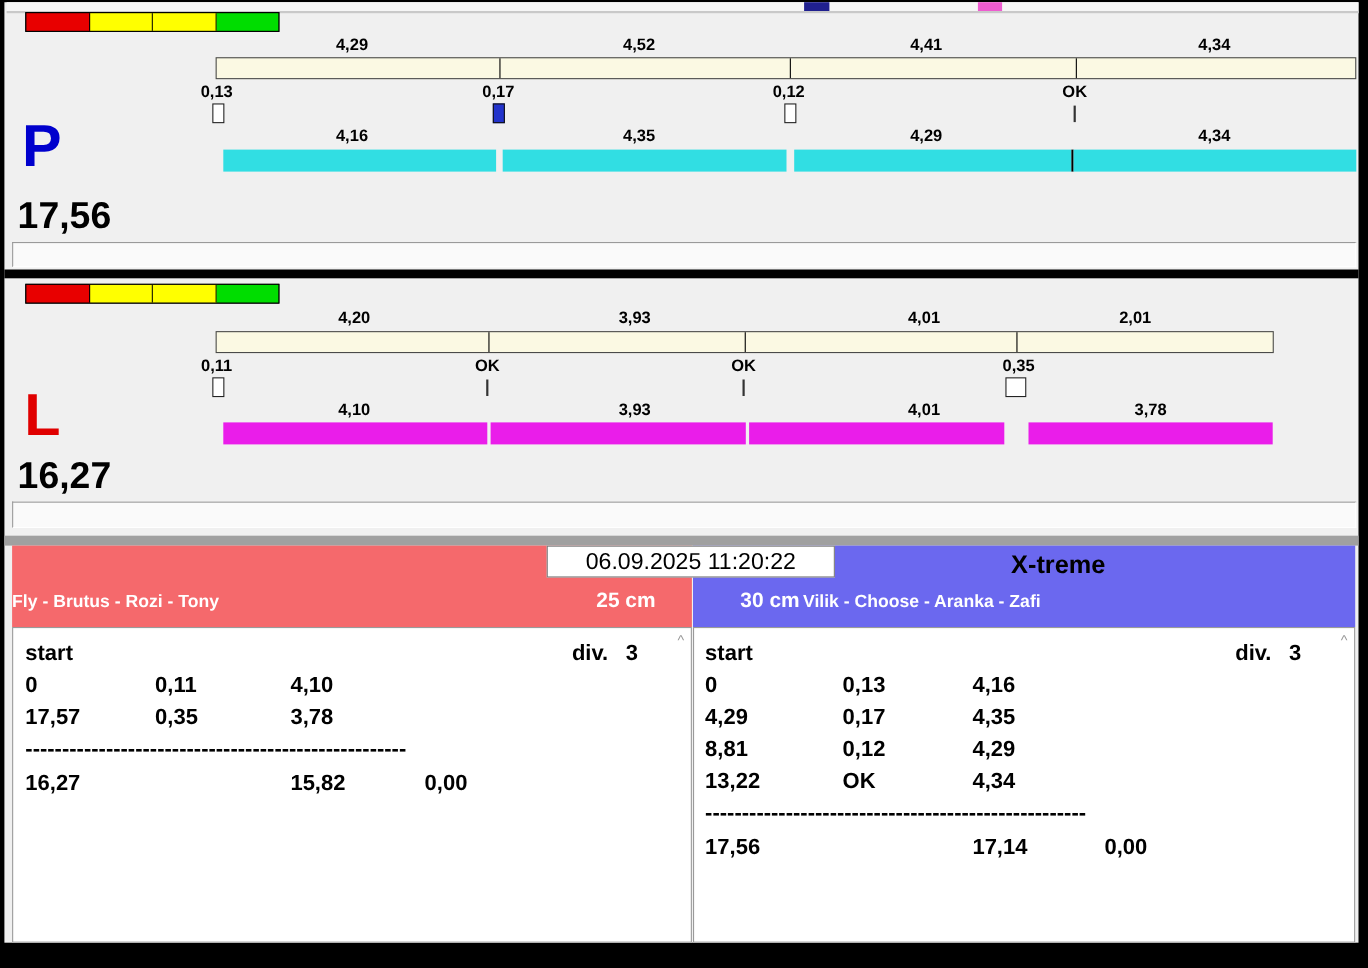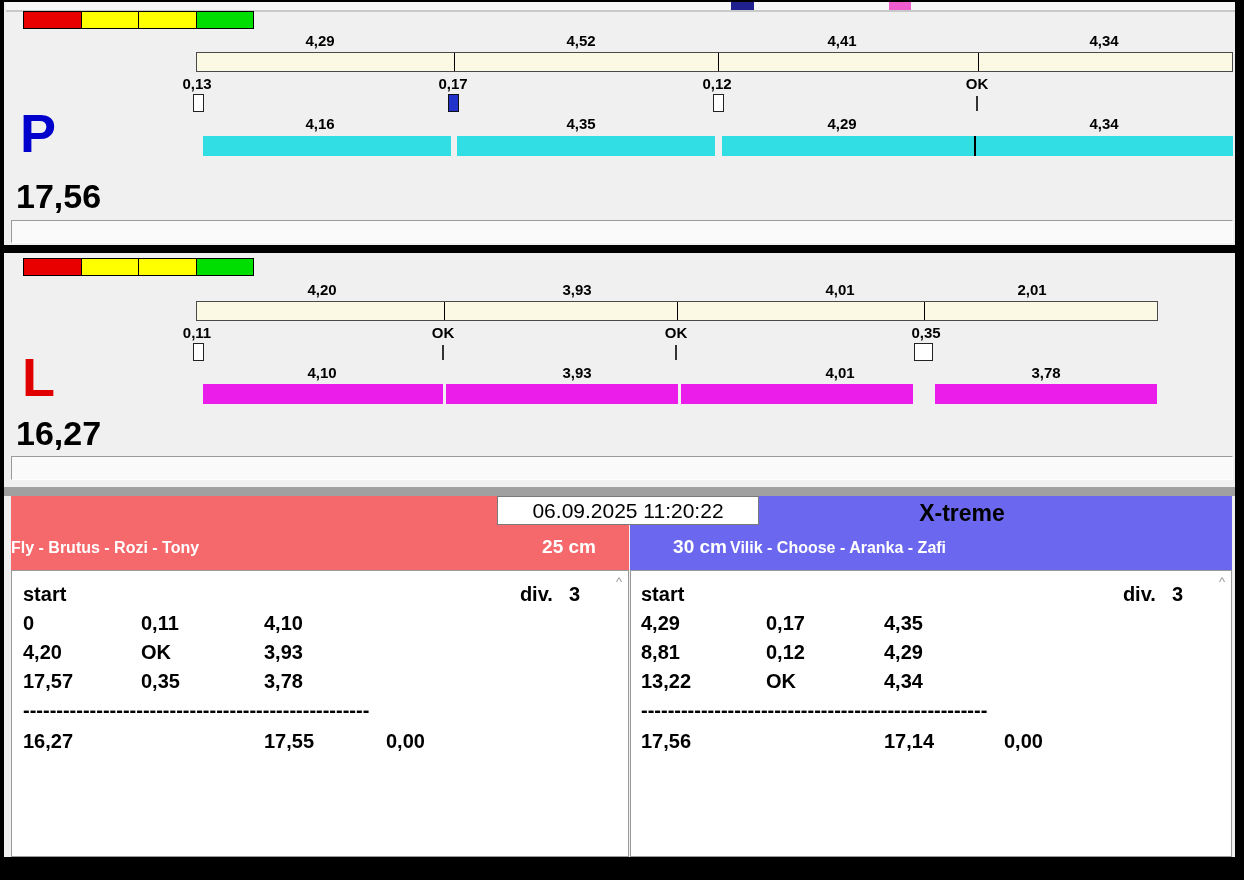--- a/index.html
+++ b/index.html
@@ -201,36 +201,36 @@
   <div class="sb-body left">
     <span class="scrollcaret">^</span>
     <div class="sb-row">
       <span class="c c1">start</span>
       <span class="divwrap"><span>div.</span><span class="divval">3</span></span>
     </div>
     <div class="sb-row">
       <span class="c c1">0</span><span class="c c2">0,11</span><span class="c c3">4,10</span>
     </div>
     <div class="sb-row">
-      <span class="c c1">4,20</span><span class="c c2">OK</span><span class="c c3">3,93</span>
-    </div>
-    <div class="sb-row">
       <span class="c c1">17,57</span><span class="c c2">0,35</span><span class="c c3">3,78</span>
     </div>
     <div class="sb-row">----------------------------------------------------</div>
     <div class="sb-row totals">
-      <span class="c c1">16,27</span><span class="c c2"></span><span class="c c3">17,55</span><span class="c">0,00</span>
+      <span class="c c1">16,27</span><span class="c c2"></span><span class="c c3">15,82</span><span class="c">0,00</span>
     </div>
   </div>
 
   <div class="sb-body right">
     <span class="scrollcaret">^</span>
     <div class="sb-row">
       <span class="c c1">start</span>
       <span class="divwrap"><span>div.</span><span class="divval">3</span></span>
+    </div>
+    <div class="sb-row">
+      <span class="c c1">0</span><span class="c c2">0,13</span><span class="c c3">4,16</span>
     </div>
     <div class="sb-row">
       <span class="c c1">4,29</span><span class="c c2">0,17</span><span class="c c3">4,35</span>
     </div>
     <div class="sb-row">
       <span class="c c1">8,81</span><span class="c c2">0,12</span><span class="c c3">4,29</span>
     </div>
     <div class="sb-row">
       <span class="c c1">13,22</span><span class="c c2">OK</span><span class="c c3">4,34</span>
     </div>

